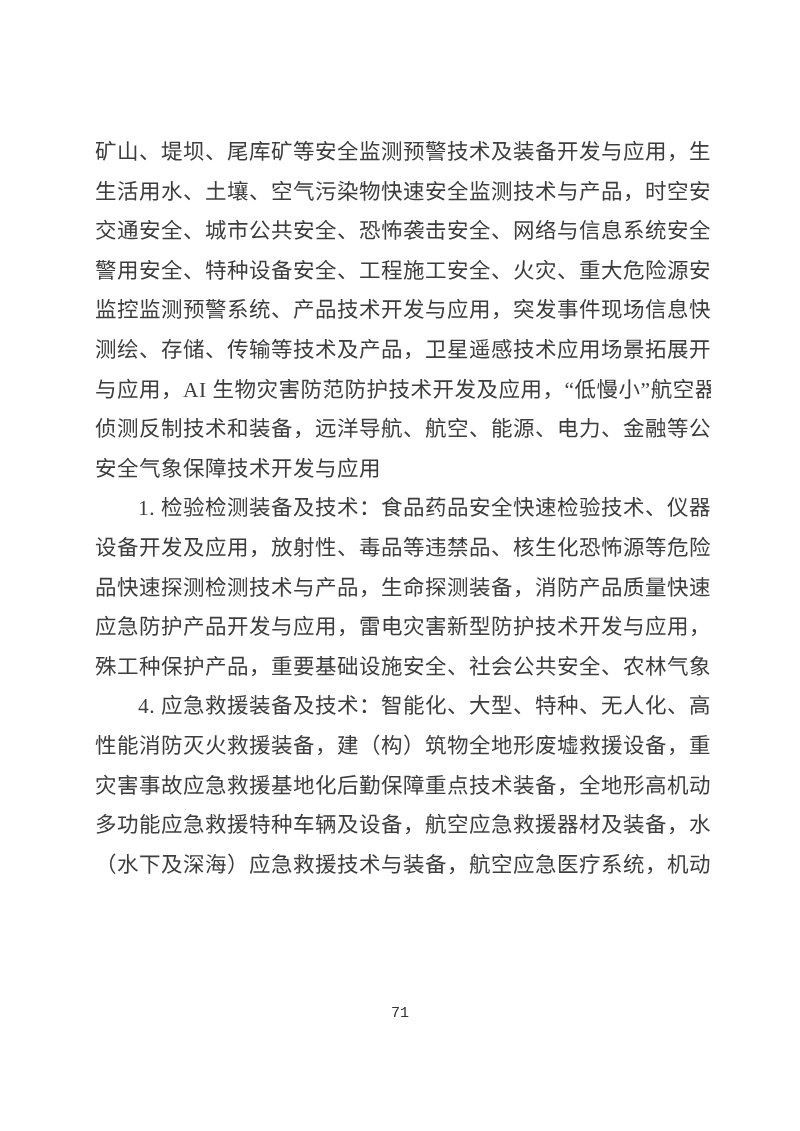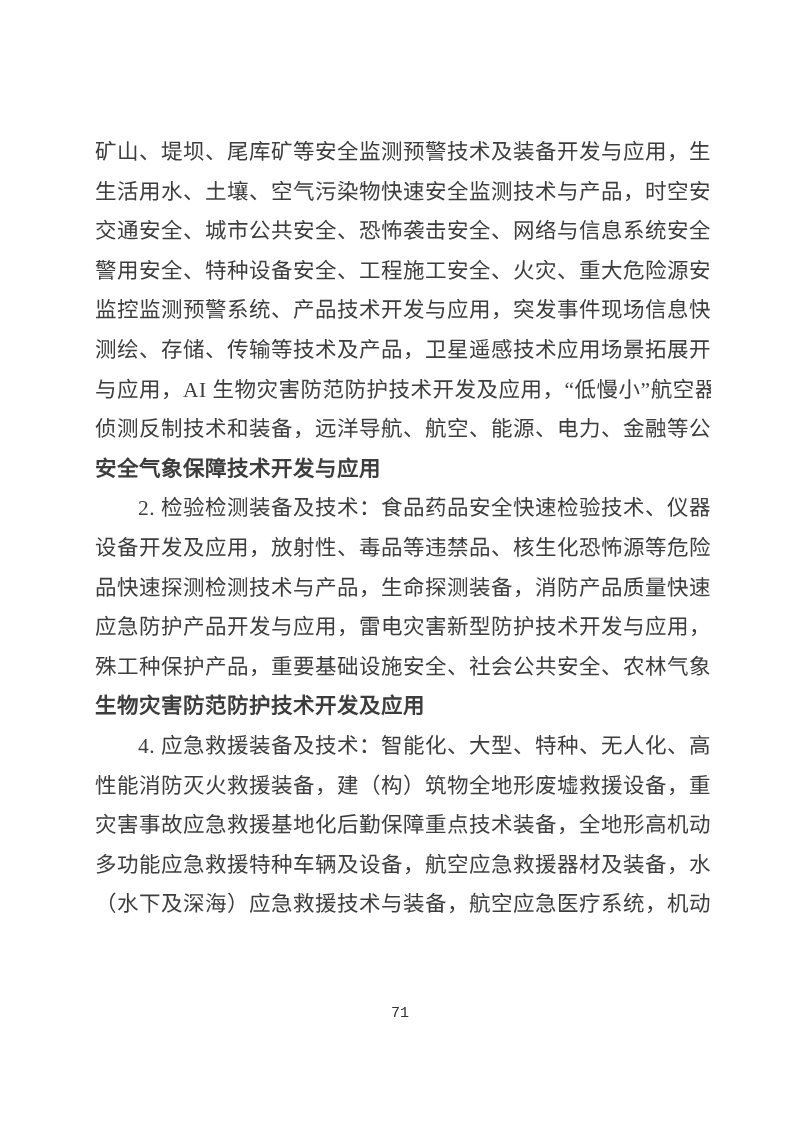--- a/index.html
+++ b/index.html
@@ -37,21 +37,20 @@
     white-space: nowrap;
     text-align: justify;
     text-align-last: justify;
     text-justify: inter-character;
     letter-spacing: 0.5px;
     overflow: hidden;
   }
   .line.last {
     text-align: right;
     text-align-last: left;
-    font-weight: bold;
   }
   .line.indent {
     padding-left: 43px;
   }
   .footer {
     position: absolute;
     left: 0;
     top: 1003px;
     width: 800px;
     text-align: center;
@@ -77,29 +76,28 @@
       <div class="line">交通安全、城市公共安全、恐怖袭击安全、网络与信息系统安全、</div>
       <div class="line">警用安全、特种设备安全、工程施工安全、火灾、重大危险源安全</div>
       <div class="line">监控监测预警系统、产品技术开发与应用，突发事件现场信息快速</div>
       <div class="line">测绘、存储、传输等技术及产品，卫星遥感技术应用场景拓展开发</div>
       <div class="line">与应用，AI 生物灾害防范防护技术开发及应用，“低慢小”航空器</div>
       <div class="line">侦测反制技术和装备，远洋导航、航空、能源、电力、金融等公共</div>
       <div class="line last">安全气象保障技术开发与应用</div>
     </div>
 
     <div class="paragraph">
-      <div class="line indent">2. 检验检测装备及技术：食品药品安全快速检验技术、仪器</div>
+      <div class="line indent">1. 检验检测装备及技术：食品药品安全快速检验技术、仪器</div>
       <div class="line">设备开发及应用，放射性、毒品等违禁品、核生化恐怖源等危险物</div>
       <div class="line">品快速探测检测技术与产品，生命探测装备，消防产品质量快速检</div>
     </div>
 
     <div class="paragraph">
       <div class="line">应急防护产品开发与应用，雷电灾害新型防护技术开发与应用，特</div>
       <div class="line">殊工种保护产品，重要基础设施安全、社会公共安全、农林气象、</div>
-      <div class="line last">生物灾害防范防护技术开发及应用</div>
     </div>
 
     <div class="paragraph">
       <div class="line indent">4. 应急救援装备及技术：智能化、大型、特种、无人化、高</div>
       <div class="line">性能消防灭火救援装备，建（构）筑物全地形废墟救援设备，重大</div>
       <div class="line">灾害事故应急救援基地化后勤保障重点技术装备，全地形高机动性</div>
       <div class="line">多功能应急救援特种车辆及设备，航空应急救援器材及装备，水上</div>
       <div class="line">（水下及深海）应急救援技术与装备，航空应急医疗系统，机动医</div>
     </div>
 

